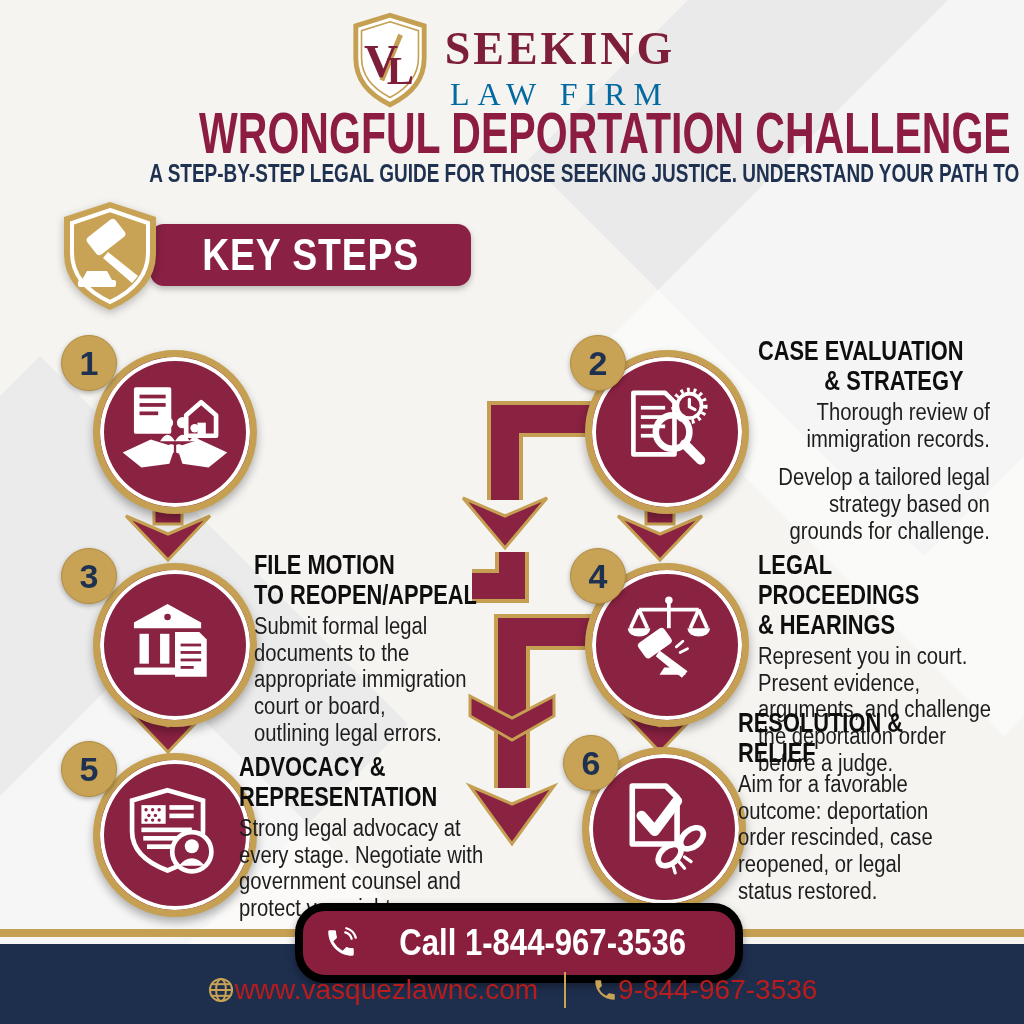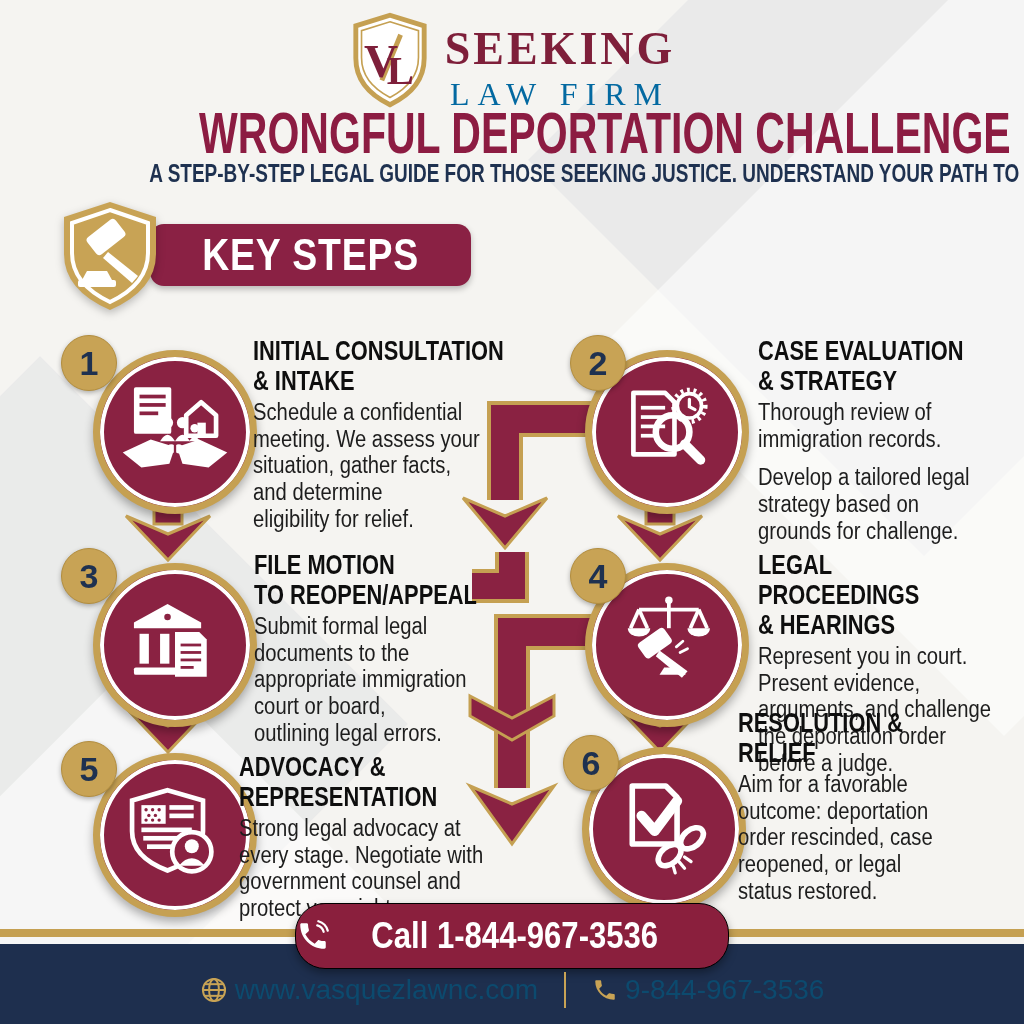--- a/index.html
+++ b/index.html
@@ -54,33 +54,33 @@
     transform:scaleX(.78);transform-origin:left top;}
   .step-body{white-space:pre-line;font-size:23px;line-height:1.16;color:#1d1d1d;margin-top:3px;
     transform:scaleX(.88);transform-origin:left top;}
   .step-body.second{margin-top:12px;}
 
   
   .b1{left:61px;top:335px;} .b2{left:570px;top:335px;} .b3{left:61px;top:548px;}
   .b4{left:570px;top:548px;} .b5{left:61px;top:741px;} .b6{left:563px;top:735px;}
   .c1{left:93px;top:350px;} .c2{left:585px;top:350px;} .c3{left:93px;top:563px;}
   .c4{left:585px;top:563px;} .c5{left:93px;top:753px;} .c6{left:582px;top:747px;}
-  .t1{left:253px;top:336px;} .t2{left:758px;top:336px;} .t3{left:254px;top:550px;}
+  .t1{left:253px;top:336px;} .t2{left:758px;top:336px;text-align:right;} .t3{left:254px;top:550px;}
   .t4{left:758px;top:550px;} .t5{left:239px;top:752px;} .t6{left:738px;top:708px;}
 
   
   .gold-rule{position:absolute;left:0;top:929px;width:1024px;height:8px;background:#c5a052;z-index:2;}
   .footer-bar{position:absolute;left:0;top:944px;width:1024px;height:80px;background:#1e2f4e;z-index:2;}
-  .cta{position:absolute;left:295px;top:903px;width:432px;height:64px;background:#8a1f3d;border:1px solid #000000;
-    border-radius:30px;display:flex;align-items:center;gap:14px;z-index:4;
+  .cta{position:absolute;left:295px;top:903px;width:432px;height:64px;background:#8a1f3d;border:8px solid #000000;
+    border-radius:30px;display:flex;align-items:center;justify-content:center;gap:14px;z-index:4;
     box-shadow:0 4px 8px rgba(0,0,0,.35);cursor:pointer;}
   .cta-label{display:inline-block;transform:scaleX(.84);white-space:nowrap;font-weight:800;font-size:37px;color:#fff;}
   .footer-content{position:absolute;left:0;top:962px;width:1024px;height:56px;display:flex;align-items:center;
     justify-content:center;gap:26px;z-index:5;}
-  .footer-item{display:flex;align-items:center;gap:7px;color:#0c4a6e;font-size:28px;cursor:pointer;}
+  .footer-item{display:flex;align-items:center;gap:0;color:#b91c1c;font-size:28px;cursor:pointer;}
   .footer-divider{width:2px;height:36px;background:#c8a355;}
 </style>
 </head>
 <body>
 
 <div class="canvas">
 
   <div class="facet tr"></div>
   <div class="facet tr2"></div>
   <div class="facet bl"></div>
@@ -167,29 +167,20 @@
           <path d="M75 70 q6 -10 12 0 z"></path>
       </g>
       <g fill="#ffffff">
         <path d="M4 82 L34 68 L60 76 L54 94 L24 98 Z"></path>
         <path d="M116 82 L86 68 L62 76 L68 94 L96 98 Z"></path>
         <circle cx="56" cy="78" r="5"></circle>
           <circle cx="64" cy="78" r="5"></circle>
       </g>
       <line x1="60" y1="72" x2="60" y2="92" stroke="#8a2242" stroke-width="2.5"></line>
     </svg>
-  </div>
-  <div class="step-text t1">
-    <div class="step-title">INITIAL CONSULTATION
-&amp; INTAKE</div>
-    <div class="step-body">Schedule a confidential
-meeting. We assess your
-situation, gather facts,
-and determine
-eligibility for relief.</div>
   </div>
 
   <div class="badge b2">2</div>
   <div class="circle c2">
     <svg viewBox="0 0 120 120">
       <path d="M24 18 h34 l10 10 v56 h-44 Z" fill="none" stroke="#ffffff" stroke-width="5" stroke-linejoin="round"></path>
       <g stroke="#ffffff" stroke-width="4">
           <line x1="32" y1="34" x2="58" y2="34"></line>
           <line x1="32" y1="44" x2="58" y2="44"></line>
           <line x1="32" y1="54" x2="58" y2="54"></line>

